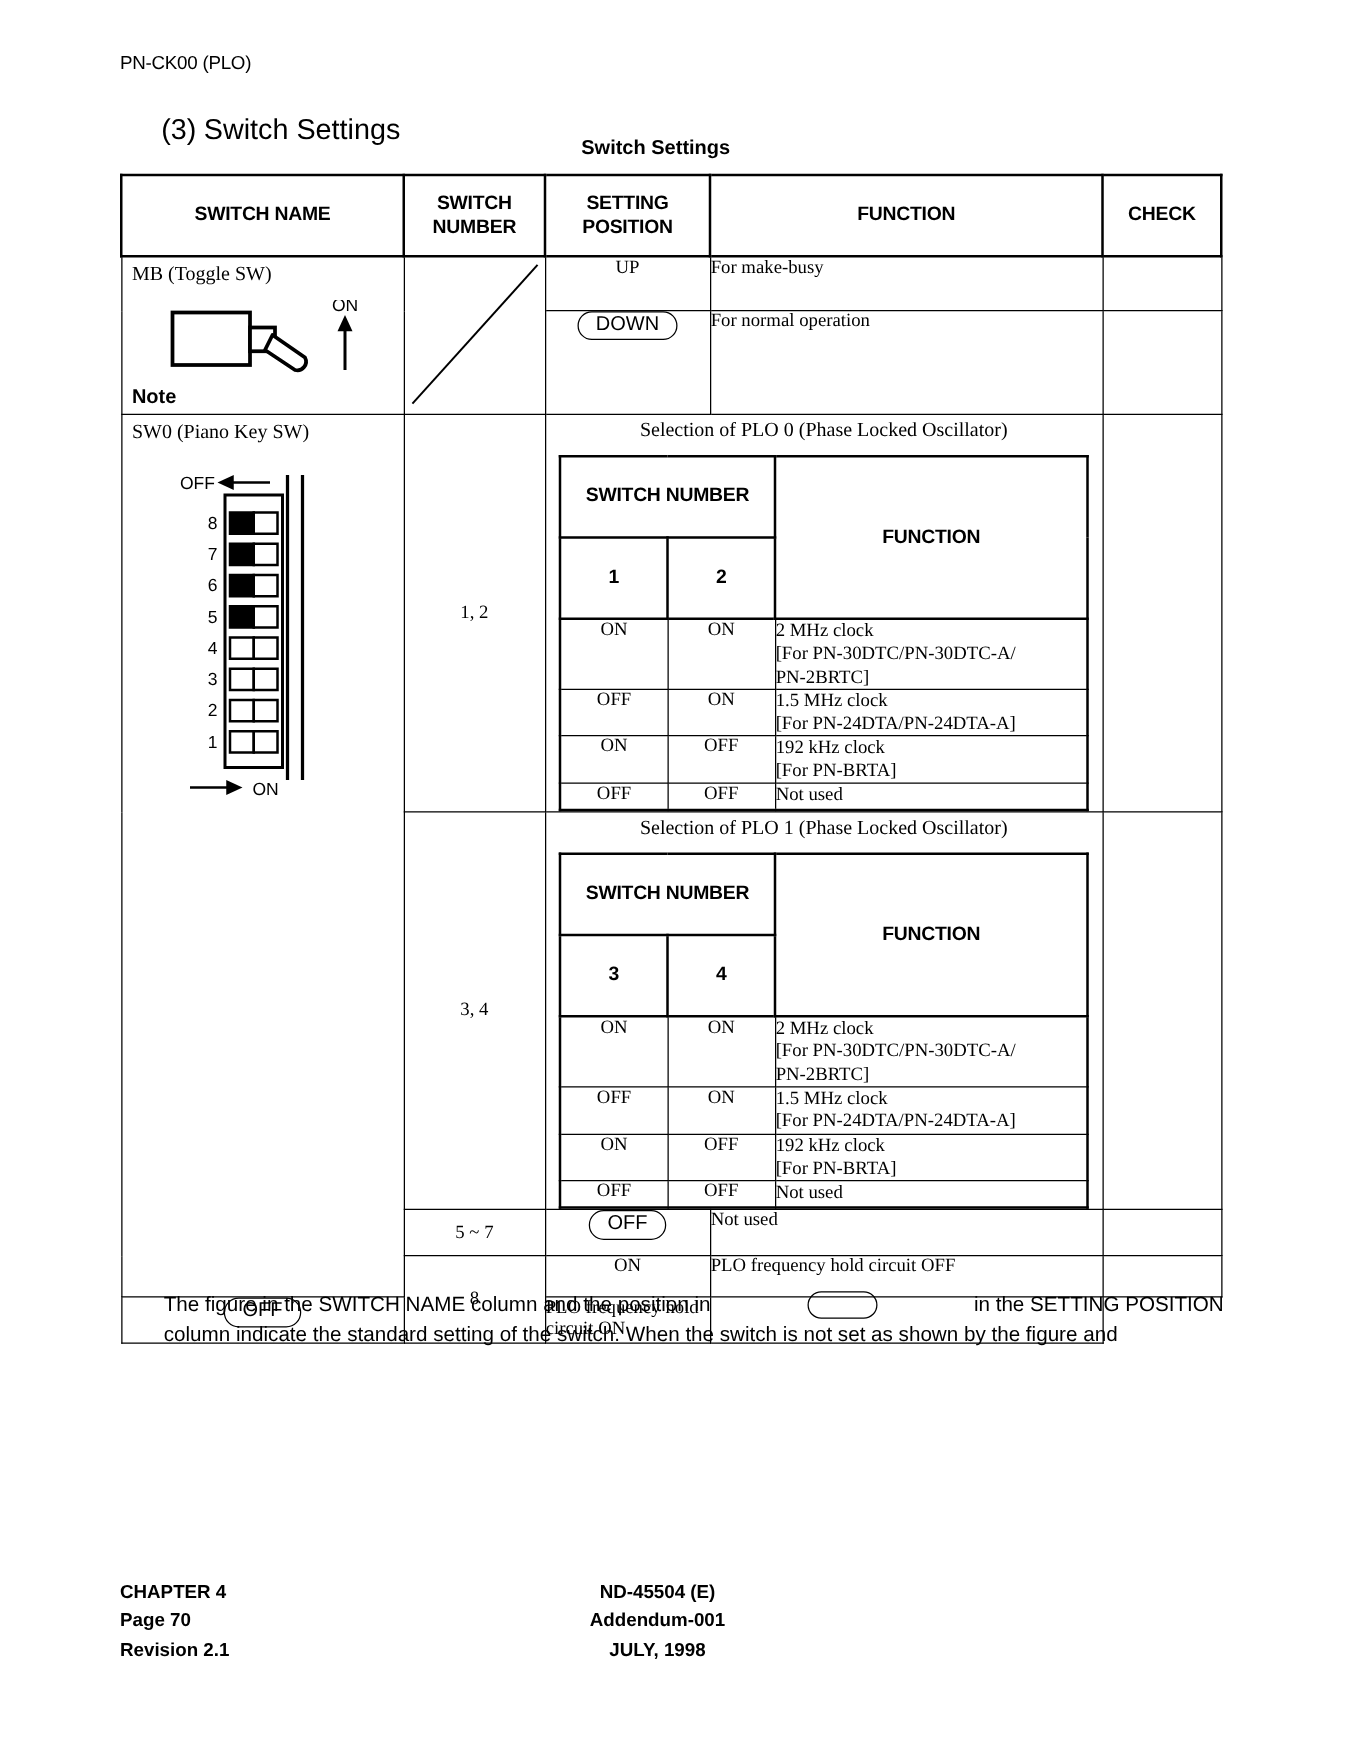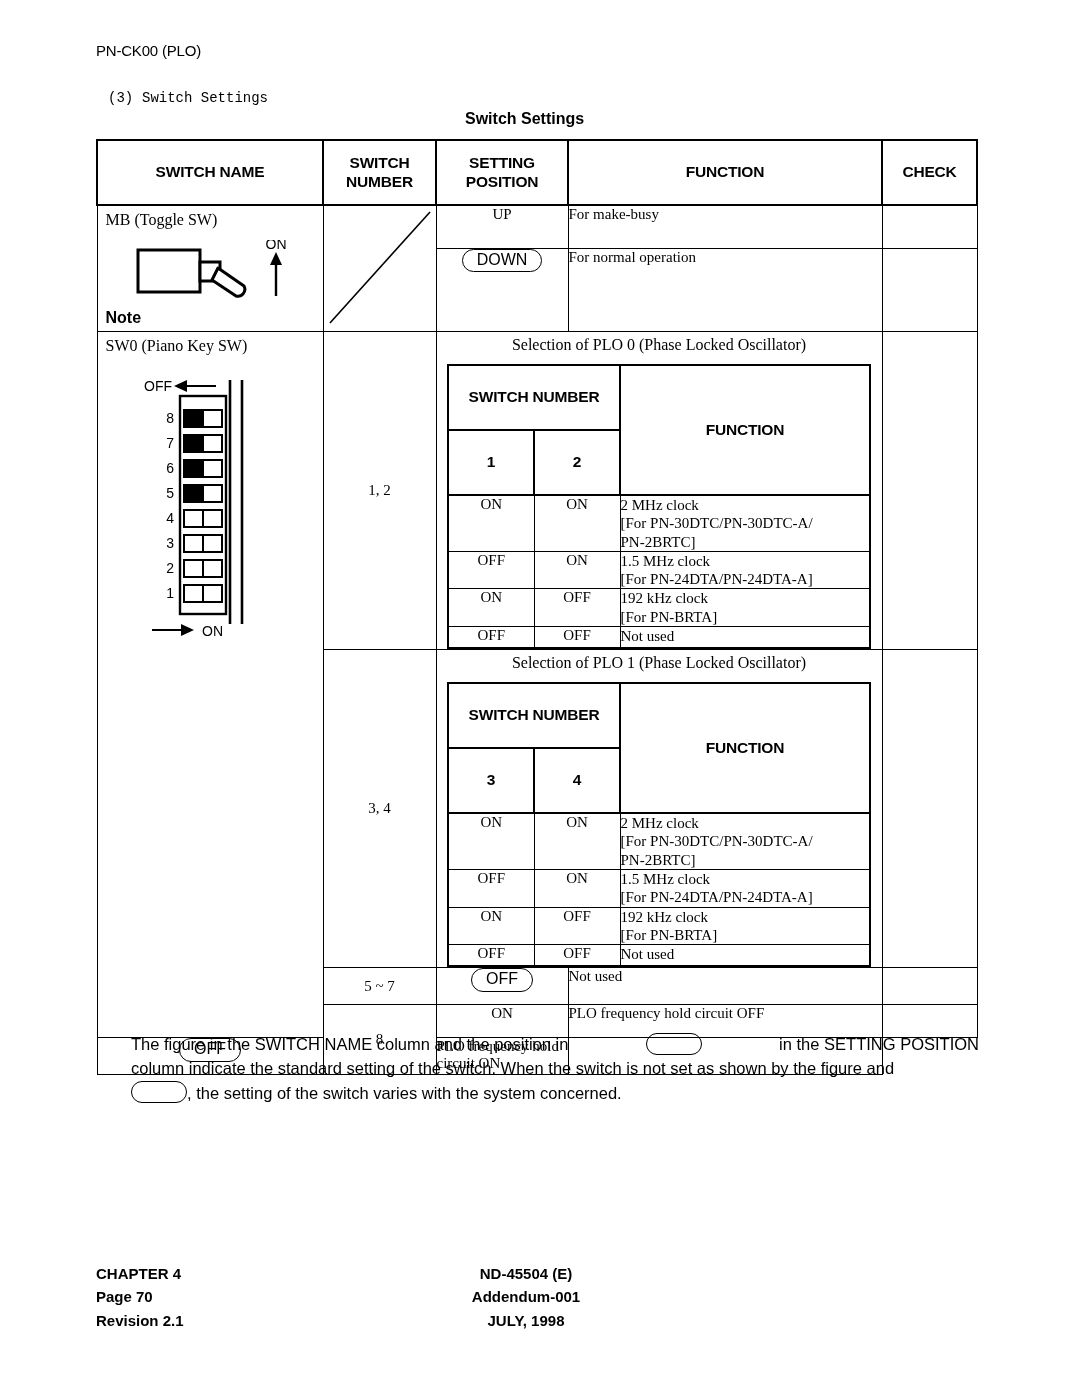--- a/index.html
+++ b/index.html
@@ -25,24 +25,24 @@
     position: absolute;
     left: 96px;
     top: 42px;
     font-family: "Liberation Sans", sans-serif;
     font-weight: normal;
     font-size: 15px;
     letter-spacing: -0.2px;
   }
   #section-heading {
     position: absolute;
-    left: 108px;
+    left: 129px;
     top: 90px;
-    font-family: Liberation Mono, monospace;
-    font-size: 14px;
+    font-family: Liberation Sans, sans-serif;
+    font-size: 23px;
   }
   #section-heading .num {
     display: inline-block;
     width: 34px;
   }
   #table-caption {
     position: absolute;
     left: 465px;
     top: 110px;
     font-family: "Liberation Sans", sans-serif;
@@ -483,23 +483,20 @@
     </tbody>
   </table>
 
   <div id="footnote">
     <span class="ln jl">
       <span>The figure in the SWITCH NAME column and the position in</span>
       <span class="oval-blank"></span>
       <span>in the SETTING POSITION</span>
     </span>
     <span class="ln">column indicate the standard setting of the switch. When the switch is not set as shown by the figure and</span>
-    <span class="ln">
-      <span class="oval-blank"></span><span>, the setting of the switch varies with the system concerned.</span>
-    </span>
   </div>
 
   <div id="footer">
     <div class="row">
       <div class="left">CHAPTER 4</div>
       <div class="right">ND-45504 (E)</div>
     </div>
     <div class="row">
       <div class="left">Page 70</div>
       <div class="right">Addendum-001</div>

